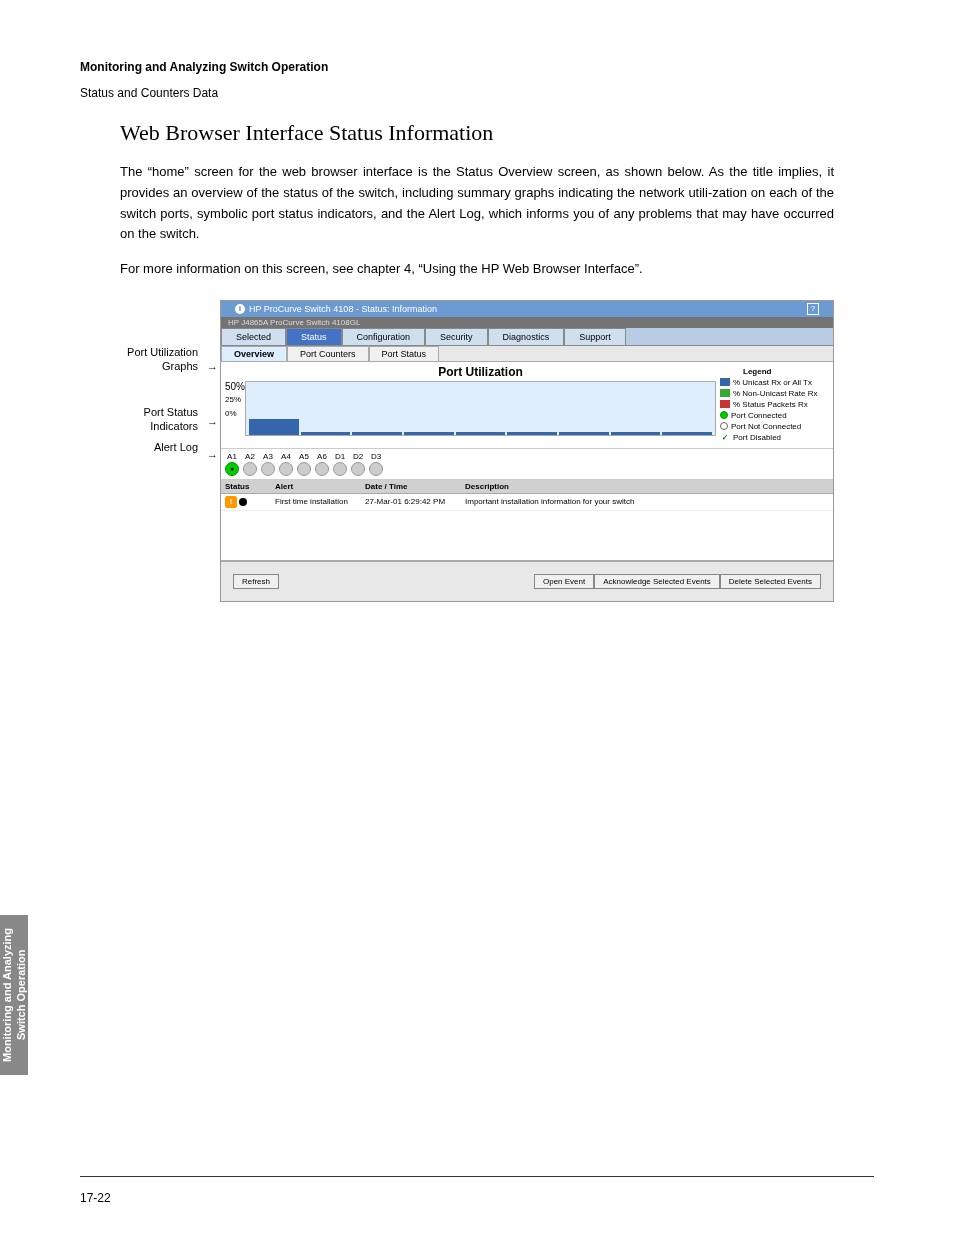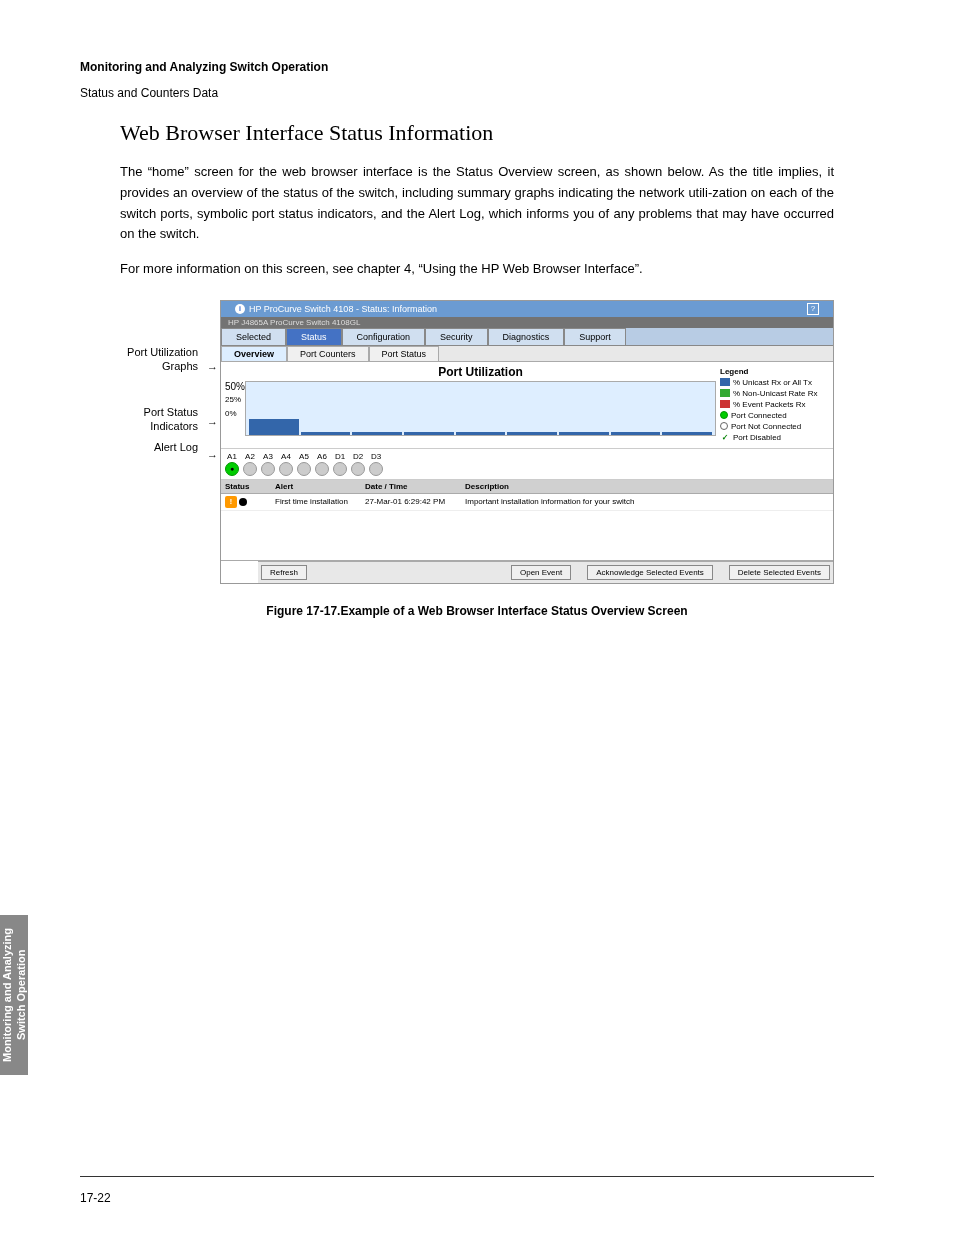--- a/index.html
+++ b/index.html
@@ -308,32 +308,32 @@
             <div style="flex:1;height:5%;background:#3366aa;"></div>
             <div style="flex:1;height:5%;background:#3366aa;"></div>
             <div style="flex:1;height:5%;background:#3366aa;"></div>
             <div style="flex:1;height:5%;background:#3366aa;"></div>
             <div style="flex:1;height:5%;background:#3366aa;"></div>
             <div style="flex:1;height:5%;background:#3366aa;"></div>
           </div>
         </div>
 
         <div style="width:115px; font-size:8px; padding:2px 4px;">
-          <div style="font-weight:bold; margin-bottom:2px; font-size:8px;">Legend</div>
+          <div style="font-weight:bold; margin-bottom:2px; font-size:8px;margin-left:23px;">Legend</div>
           <div class="legend-item">
             <div class="legend-color" style="background:#3366aa;"></div>
             <span>% Unicast Rx or All Tx</span>
           </div>
           <div class="legend-item">
             <div class="legend-color" style="background:#33aa33;"></div>
             <span>% Non-Unicast Rate Rx</span>
           </div>
           <div class="legend-item">
             <div class="legend-color" style="background:#cc3333;"></div>
-            <span>% Event Packets Rx</span>
+            <span>% Status Packets Rx</span>
           </div>
           <div class="legend-item" style="margin-top:2px;text-align:right;">
             <div class="legend-circle" style="background:#00cc00; border:1px solid #009900;"></div>
             <span>Port Connected</span>
           </div>
           <div class="legend-item">
             <div class="legend-circle" style="background:#fff; border:1px solid #666;"></div>
             <span>Port Not Connected</span>
           </div>
           <div class="legend-item">
@@ -405,34 +405,33 @@
             <span style="display:inline-block;width:12px;height:12px;background:#ff9900;border-radius:2px;text-align:center;line-height:12px;color:#fff;font-size:7px;font-weight:bold;">!</span>
             <span style="display:inline-block;width:8px;height:8px;background:#000;border-radius:50%;"></span>
           </span>
           <span style="width:90px;">First time installation</span>
           <span style="width:100px;">27-Mar-01 6:29:42 PM</span>
           <span style="flex:1;">Important installation information for your switch</span>
         </div>
 
         <div style="height:50px; border-bottom:1px solid #aaa;"></div>
 
-        <div style="display:flex; padding:3px; gap:16px; background:#e8e8e8; border-top:1px solid #aaa;margin-left:37px;">
+        <div style="display:flex; padding:12px; gap:0; background:#e8e8e8; border-top:1px solid #aaa;">
           <button class="footer-btn">Refresh</button>
           <div style="flex:1;"></div>
           <button class="footer-btn">Open Event</button>
           <button class="footer-btn">Acknowledge Selected Events</button>
           <button class="footer-btn">Delete Selected Events</button>
         </div>
       </div>
 
     </div>
 
   </div>
 
-  <div class="figure-caption">Figure 17-17.Example of a Web Browser Interface Status Overview Screen</div>
 
 </div>
 
 <div class="side-tab">
   <span>Monitoring and Analyzing Switch Operation</span>
 </div>
 
 <div class="page-footer-line"></div>
 
 <div class="page-footer">

